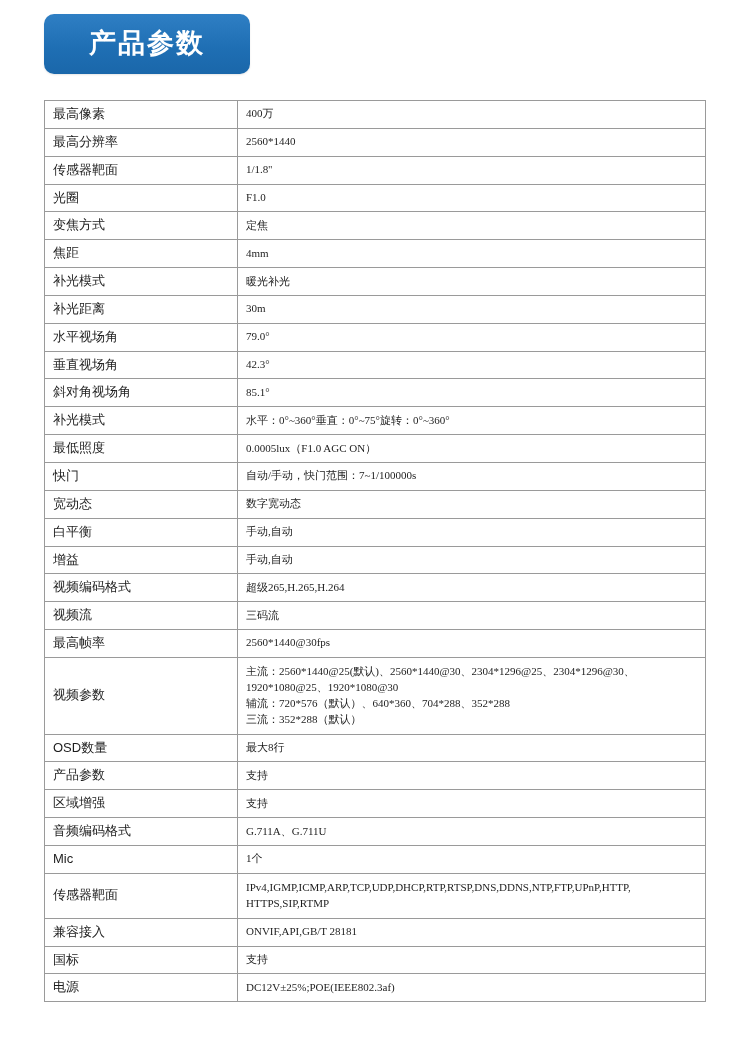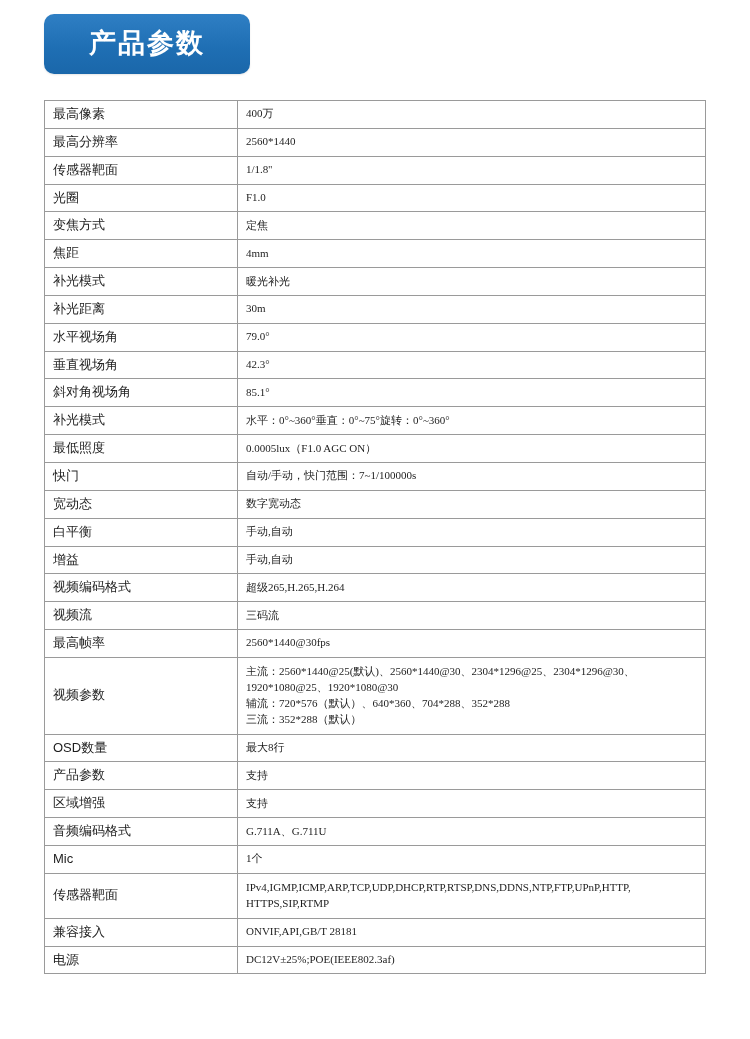--- a/index.html
+++ b/index.html
@@ -203,20 +203,24 @@
           <tr class="tall">
             <td class="k">传感器靶面</td>
             <td class="v v-multiline">IPv4,IGMP,ICMP,ARP,TCP,UDP,DHCP,RTP,RTSP,DNS,DDNS,NTP,FTP,UPnP,HTTP,
 HTTPS,SIP,RTMP</td>
           </tr>
           <tr>
             <td class="k">兼容接入</td>
             <td class="v">ONVIF,API,GB/T 28181</td>
           </tr>
           <tr>
+            <td class="k">国标</td>
+            <td class="v">支持</td>
+          </tr>
+          <tr>
             <td class="k">电源</td>
             <td class="v">DC12V±25%;POE(IEEE802.3af)</td>
           </tr>
         </tbody>
     </table>
   </div>
 
 </div>
 
 </body></html>

